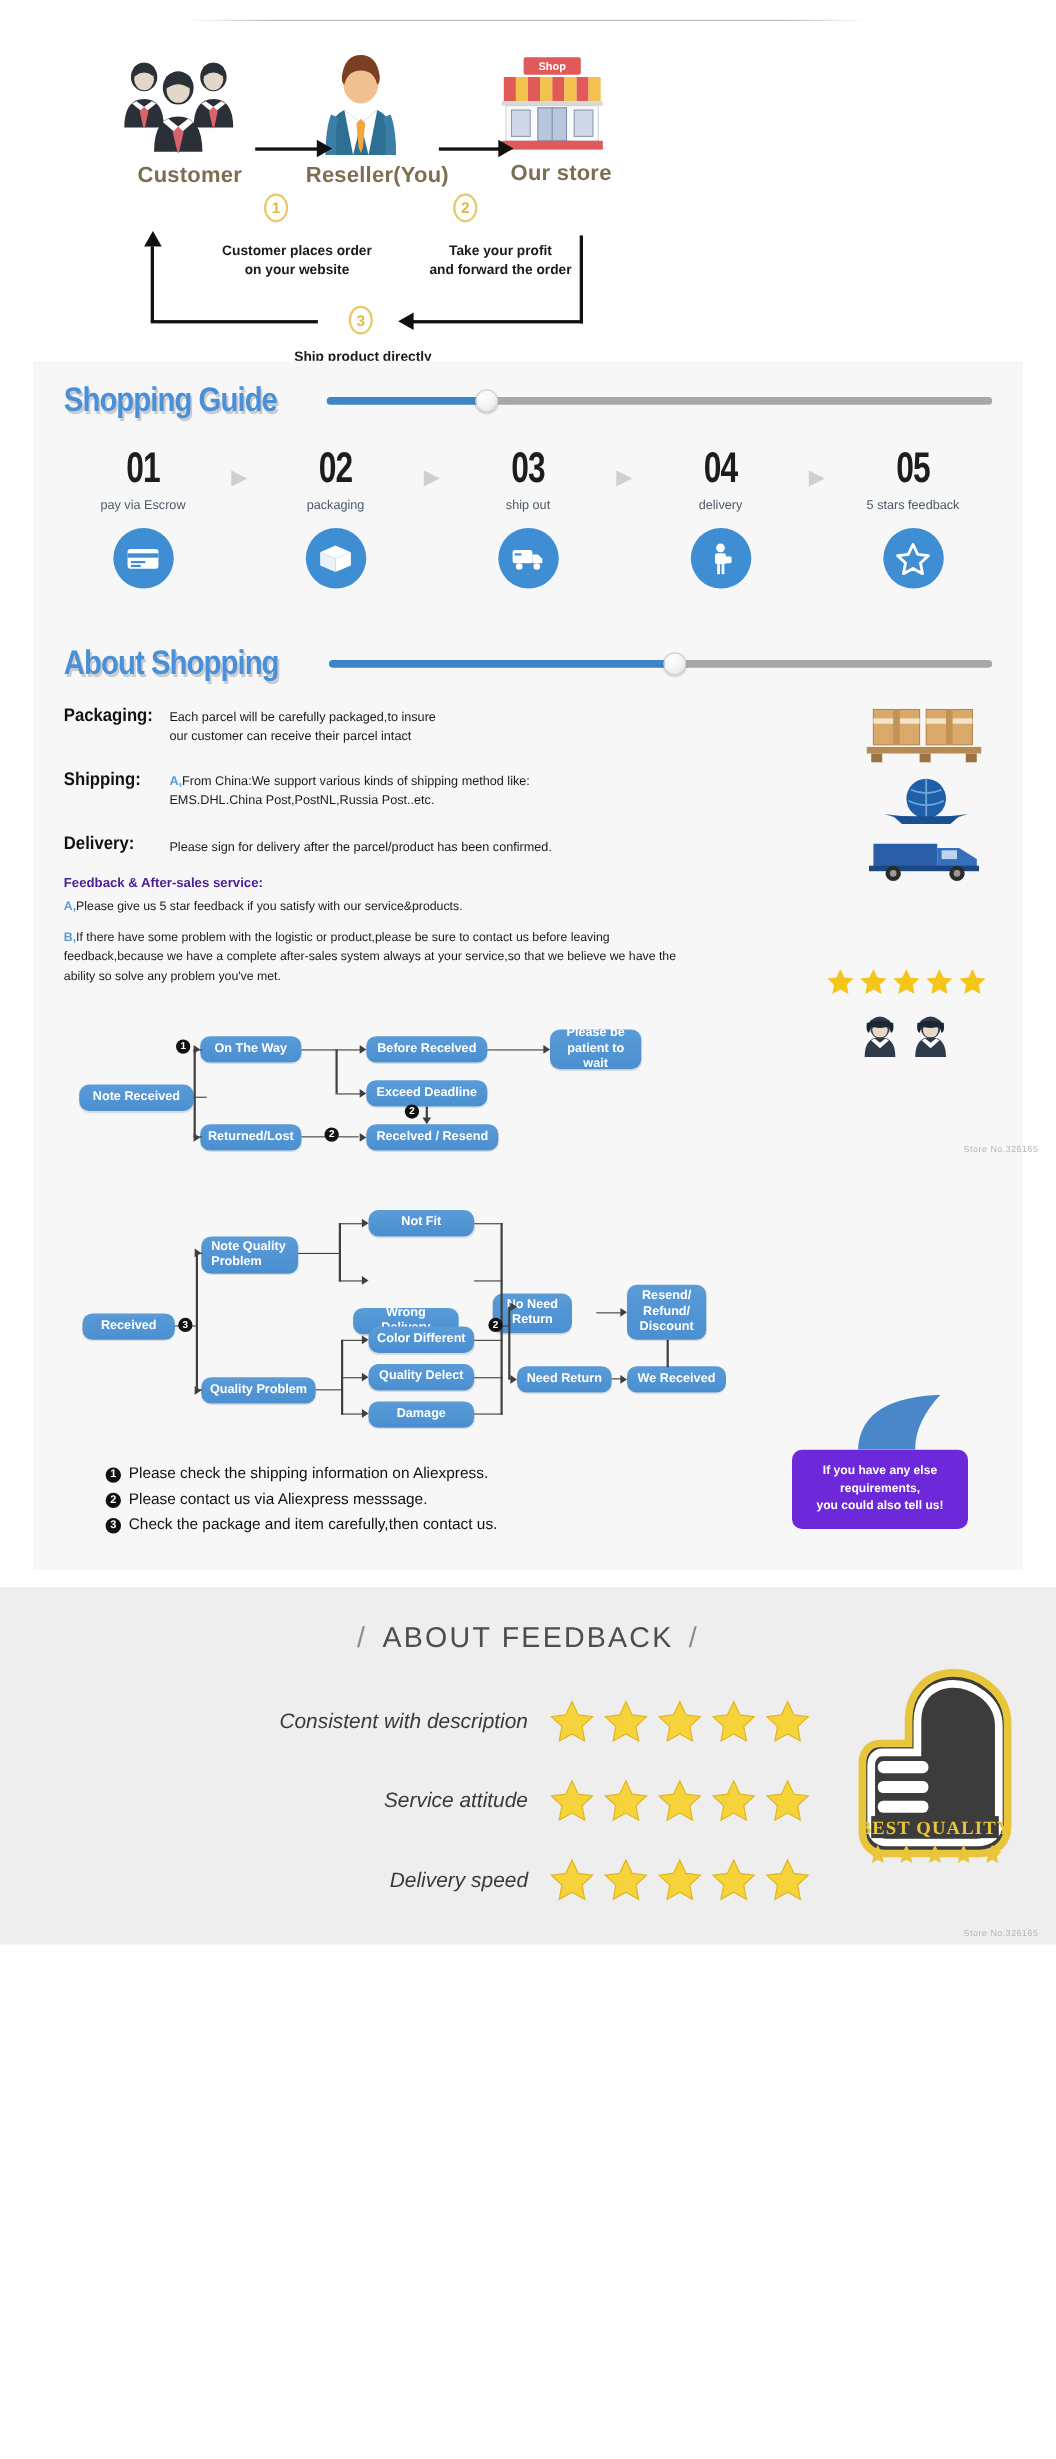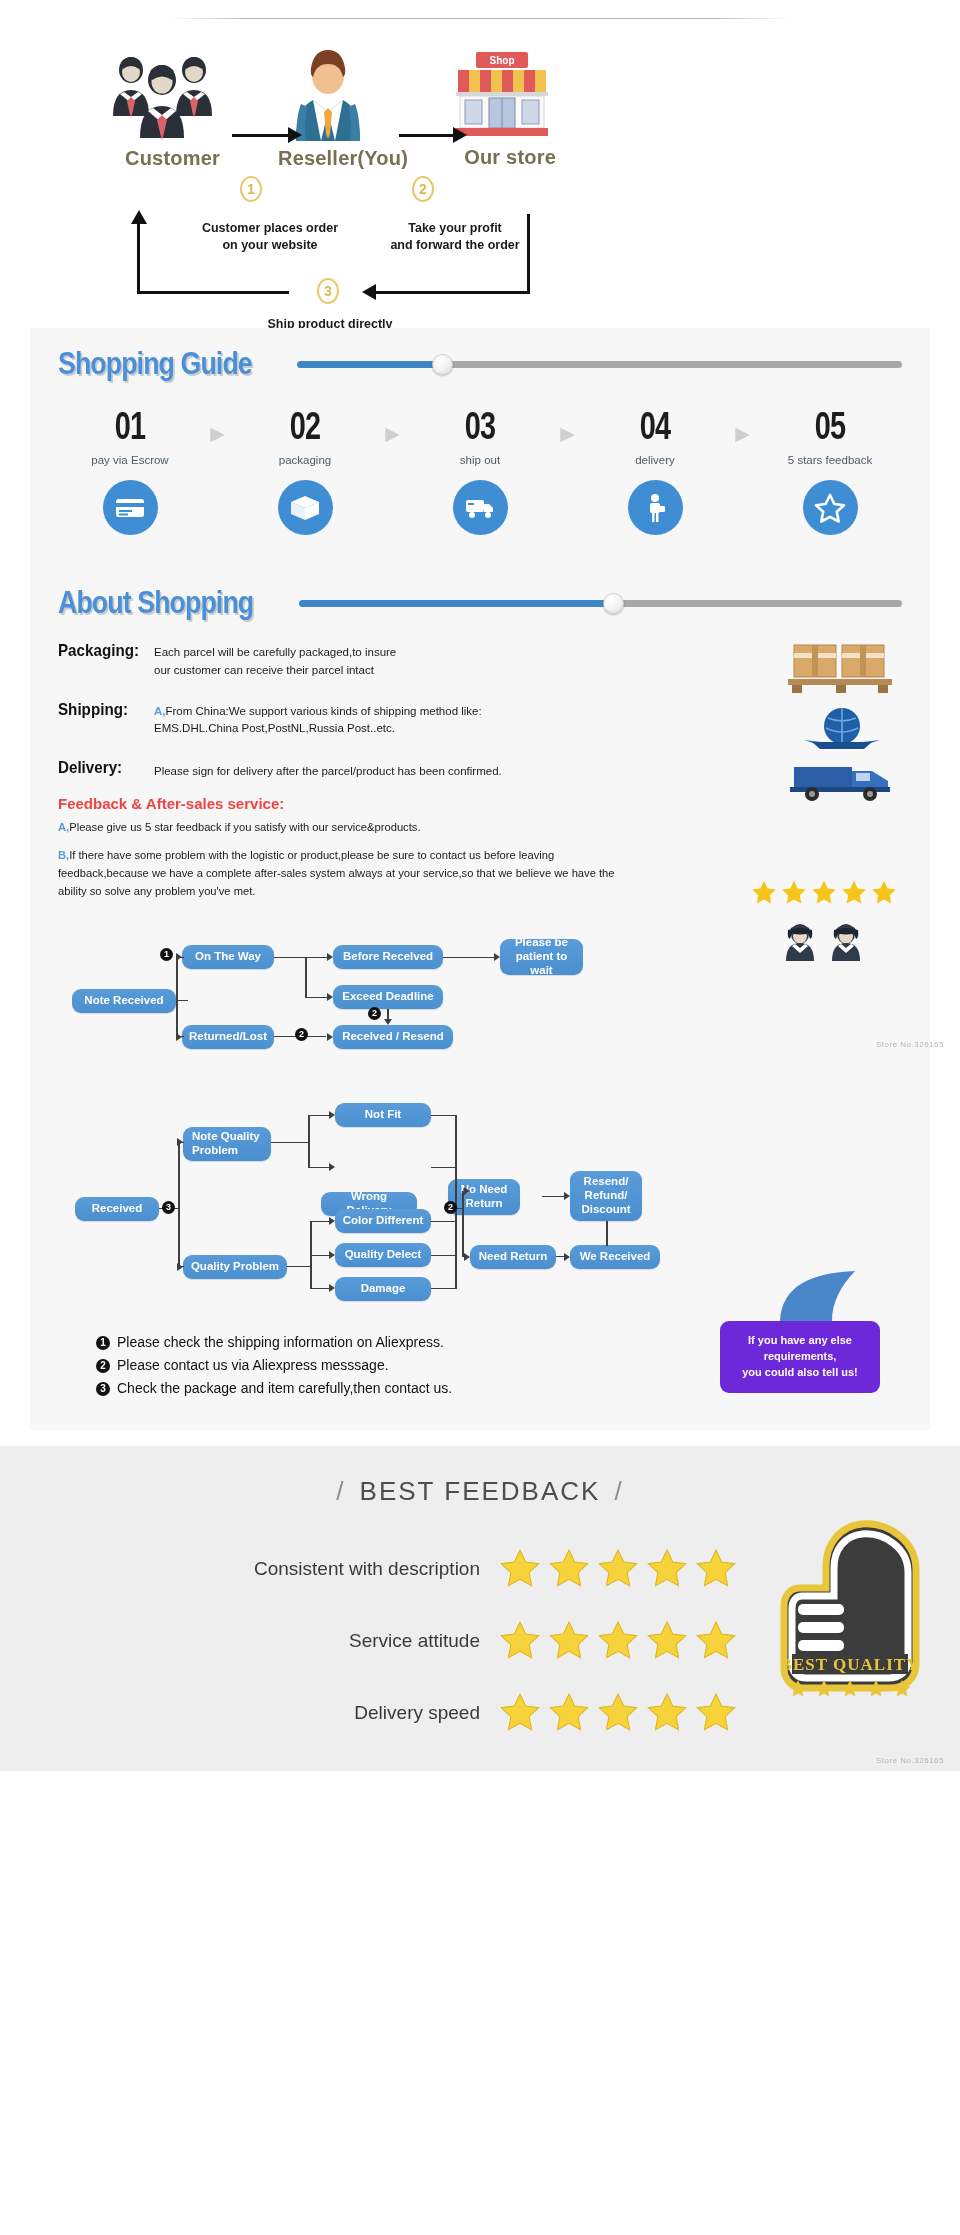--- a/index.html
+++ b/index.html
@@ -71,21 +71,21 @@
 
   
   .about { padding: 6px 0 10px 0; position: relative; }
   .row-block { display:flex; padding: 8px 28px 0 28px; }
   .row-key {
     width: 96px; flex: none; font-size: 16.5px; font-weight: bold; color:#111;
     transform: scaleX(.92); transform-origin: left center; white-space: nowrap;
   }
   .row-val { font-size: 11.5px; color:#1a1a1a; line-height: 1.55; padding-top: 3px; }
   .marker { color:#5b9bd5; font-weight:bold; }
-  .fb-head { font-size:15px; font-weight:bold; color:#ef4444; padding: 14px 28px 2px 28px; }
+  .fb-head { font-size:12px; font-weight:bold; color:#4c1d95; padding: 14px 28px 2px 28px; }
   .fb-p { font-size: 11.2px; color:#1a1a1a; line-height:1.6; padding: 5px 28px 0 28px; max-width: 640px; }
 
   .side-art { position:absolute; right: 34px; }
 
   
   .star-row { position:absolute; display:flex; gap: 2px; }
 
   
   .fchart { position: relative; margin: 0 auto; }
   .node {
@@ -119,21 +119,21 @@
   
   .feedback {
     margin-top: 16px; background:#eeeeee; padding: 30px 0 22px 0; position:relative;
     width:960px;
   }
   .fb-title {
     text-align:center; font-size: 26px; color:#4d4d4d; letter-spacing: 2px;
     font-weight: normal; margin-bottom: 26px;
   }
   .fb-title .sl { color:#8d8d8d; margin: 0 14px; }
-  .fb-rows { padding-left: 20px; }
+  .fb-rows { padding-left: 20px; font-style: italic; }
   .fb-row { display:flex; align-items:center; height: 72px; }
   .fb-rowlabel {
     width: 478px; text-align:right; padding-right: 18px; font-size: 19px; color:#3a3a3a;
   }
   .fb-stars { display:flex; gap: 5px; }
   .wm { position:absolute; font-size:8px; color:#b5b5b5; letter-spacing:.5px; }
 </style>
 </head>
 <body>
 
@@ -566,21 +566,21 @@
           <span>If you have any else</span><br>
           <span>requirements,</span><br>
           <span>you could also tell us!</span>
         </div>
       </div>
     </div>
   </div>
 
   <div class="feedback">
     <div class="fb-title">
-      <span class="sl">/</span><span>BEST FEEDBACK</span><span class="sl">/</span>
+      <span class="sl">/</span><span>ABOUT FEEDBACK</span><span class="sl">/</span>
     </div>
 
     <div class="fb-rows">
       <div class="fb-row">
         <div class="fb-rowlabel">Consistent with description</div>
         <div class="fb-stars">
           <svg width="44" height="44" viewBox="0 0 24 24">
               <path d="M12 1.6l3.1 6.6 7.1.9-5.2 4.9 1.3 7.1L12 17.6 5.7 21.1 7 14l-5.2-4.9 7.1-.9z" fill="#f7d33b" stroke="#e0b61e" stroke-width=".6"></path>
             </svg>
           <svg width="44" height="44" viewBox="0 0 24 24">

